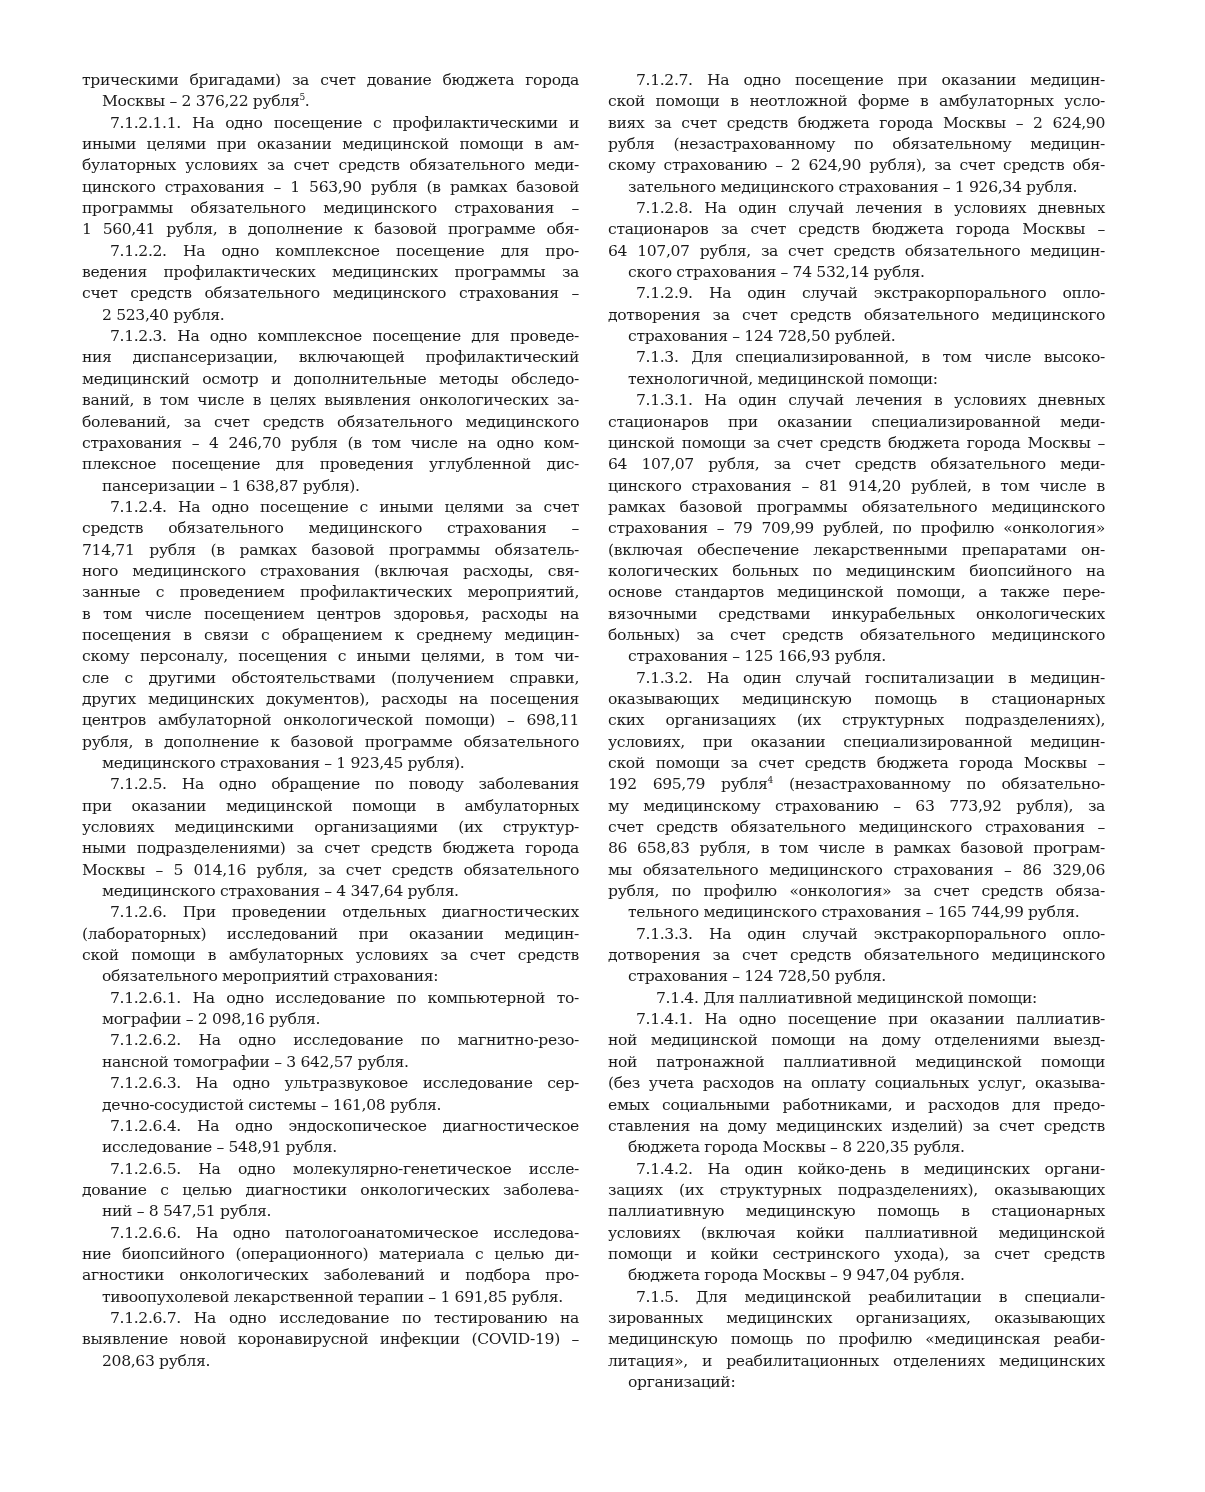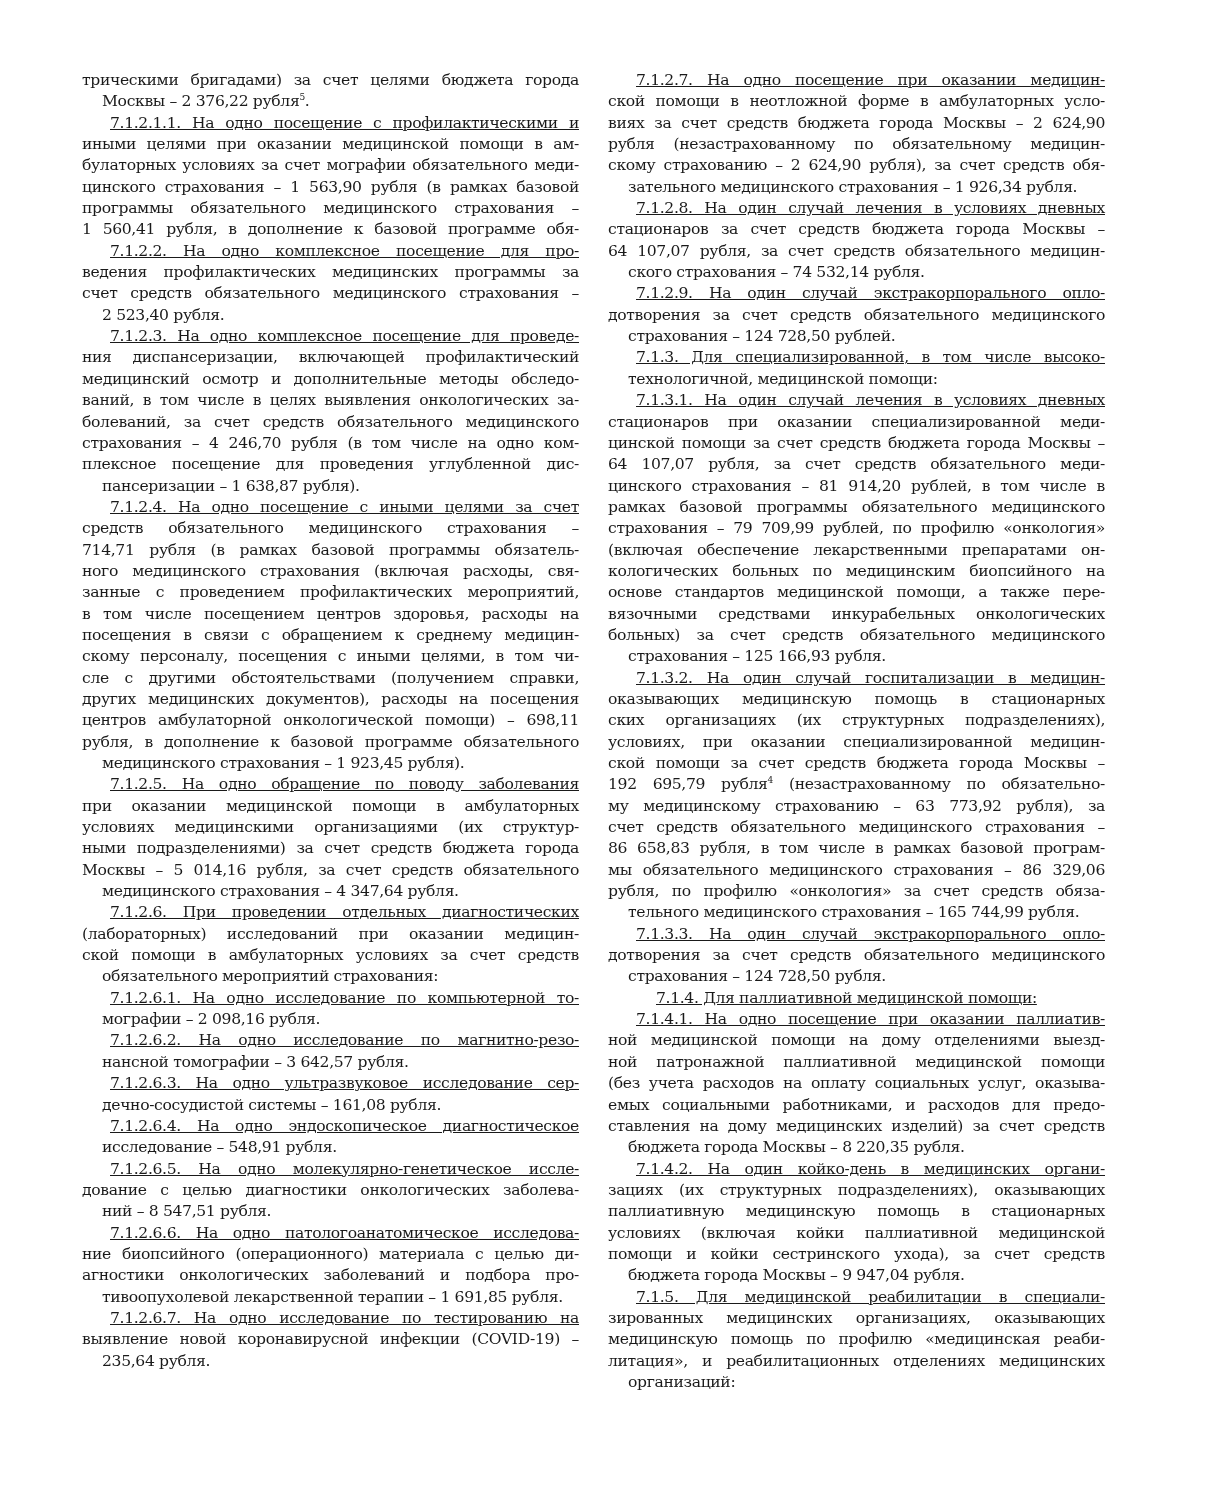--- a/index.html
+++ b/index.html
@@ -14,36 +14,36 @@
     line-height: 21.35px;
     font-family: "DejaVu Serif", "Liberation Serif", serif;
     font-size: 15.6px;
     color: #1a1a1a;
     white-space: nowrap;
     text-align: justify;
     text-align-last: justify;
     letter-spacing: -0.35px;
   }
   .ln.last { text-align-last: left; margin-left: 20px; }
-  .ln.ind { padding-left: 28px; text-decoration: underline; }
+  .ln.ind { padding-left: 28px; }
   sup { font-size: 9px; line-height: 0; vertical-align: 6px; }
 </style>
 </head>
 <body>
 
 <div class="page">
   <div class="col col-left" id="col-left">
       <div>
-        <span class="ln">трическими бригадами) за счет целями бюджета города</span>
+        <span class="ln">трическими бригадами) за счет дование бюджета города</span>
         <span class="ln last">Москвы – 2 376,22 рубля<sup>5</sup>.</span>
       </div>
       <div>
         <span class="ln ind">7.1.2.1.1. На одно посещение с профилактическими и</span>
         <span class="ln">иными целями при оказании медицинской помощи в ам-</span>
-        <span class="ln">булаторных условиях за счет мографии обязательного меди-</span>
+        <span class="ln">булаторных условиях за счет средств обязательного меди-</span>
         <span class="ln">цинского страхования – 1 563,90 рубля (в рамках базовой</span>
         <span class="ln">программы обязательного медицинского страхования –</span>
         <span class="ln">1 560,41 рубля, в дополнение к базовой программе обя-</span>
       </div>
       <div>
         <span class="ln ind">7.1.2.2. На одно комплексное посещение для про-</span>
         <span class="ln">ведения профилактических медицинских программы за</span>
         <span class="ln">счет средств обязательного медицинского страхования –</span>
         <span class="ln last">2 523,40 рубля.</span>
       </div>
@@ -109,21 +109,21 @@
       </div>
       <div>
         <span class="ln ind">7.1.2.6.6. На одно патологоанатомическое исследова-</span>
         <span class="ln">ние биопсийного (операционного) материала с целью ди-</span>
         <span class="ln">агностики онкологических заболеваний и подбора про-</span>
         <span class="ln last">тивоопухолевой лекарственной терапии – 1 691,85 рубля.</span>
       </div>
       <div>
         <span class="ln ind">7.1.2.6.7. На одно исследование по тестированию на</span>
         <span class="ln">выявление новой коронавирусной инфекции (COVID-19) –</span>
-        <span class="ln last">235,64 рубля.</span>
+        <span class="ln last">208,63 рубля.</span>
       </div>
     </div>
   <div class="col col-right" id="col-right">
       <div>
         <span class="ln ind">7.1.2.7. На одно посещение при оказании медицин-</span>
         <span class="ln">ской помощи в неотложной форме в амбулаторных усло-</span>
         <span class="ln">виях за счет средств бюджета города Москвы – 2 624,90</span>
         <span class="ln">рубля (незастрахованному по обязательному медицин-</span>
         <span class="ln">скому страхованию – 2 624,90 рубля), за счет средств обя-</span>
         <span class="ln last">зательного медицинского страхования – 1 926,34 рубля.</span>

